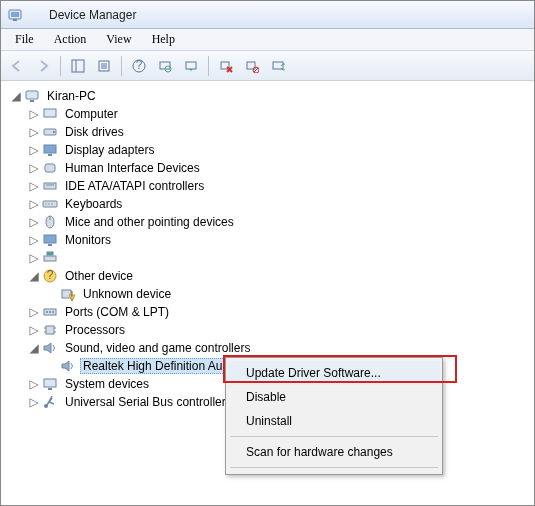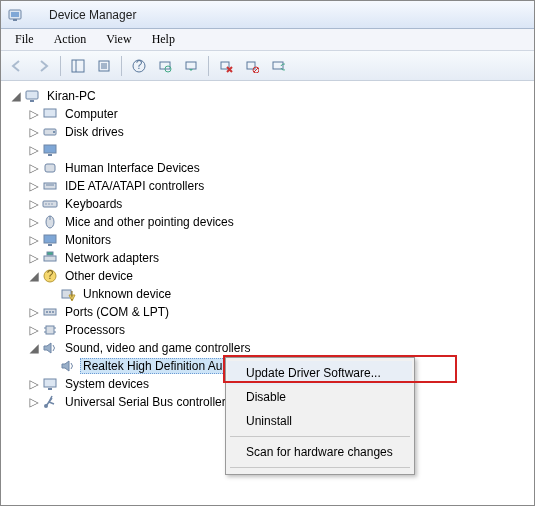--- a/index.html
+++ b/index.html
@@ -18,21 +18,21 @@
 .node { display: flex; align-items: center; height: 18px; white-space: nowrap; }
 .exp { width: 14px; height: 14px; display: flex; align-items: center; justify-content: center; color: #6b6b6b; cursor: default; }
 .ico { width: 16px; height: 16px; margin: 0 4px 0 1px; display: flex; align-items: center; justify-content: center; }
 .lbl { padding: 1px 3px; cursor: default; }
 .lbl.sel { background: #cde4f7; border: 1px dotted #6b9bd4; padding: 0 2px; }
 .ind0 { padding-left: 4px; }
 .ind1 { padding-left: 22px; }
 .ind2 { padding-left: 40px; }
 
 .ctxoverlay { position: absolute; left: 225px; top: 357px; }
-.ctxmenu { width: 190px; background: #f1f1f1; border: 1px solid #9a9a9a; box-shadow: 2px 2px 4px rgba(0,0,0,.25); padding: 3px 2px; }
+.ctxmenu { width: 218px; background: #f1f1f1; border: 1px solid #9a9a9a; box-shadow: 2px 2px 4px rgba(0,0,0,.25); padding: 3px 2px; }
 .citem { padding: 5px 18px; cursor: default; }
 .citem.hl { background: #e8eef6; }
 .citem.bold { font-weight: bold; }
 .csep { height: 1px; background: #c8c8c8; margin: 3px 2px; }
 .redbox { position: absolute; border: 2px solid #d32020; pointer-events: none; }
 .redbox.top { left: 223px; top: 355px; width: 234px; height: 28px; }
 
 svg { display: block; }
 </style>
 </head>
@@ -156,20 +156,21 @@
         <span class="lbl">Disk drives</span>
       </div>
     <div class="node ind1">
         <span class="exp">▷</span>
         <span class="ico">
           <svg viewBox="0 0 16 16">
             <rect x="2" y="3" width="12" height="8" fill="#7fa7d6" stroke="#6f86a6"></rect>
             <rect x="6" y="12" width="4" height="2" fill="#6f86a6"></rect>
           </svg>
         </span>
+        <span class="lbl">Display adapters</span>
       </div>
     <div class="node ind1">
         <span class="exp">▷</span>
         <span class="ico">
           <svg viewBox="0 0 16 16">
             <rect x="3" y="4" width="10" height="8" rx="2" fill="#d7dde5" stroke="#6f86a6"></rect>
           </svg>
         </span>
         <span class="lbl">Human Interface Devices</span>
       </div>
@@ -216,21 +217,20 @@
         <span class="lbl">Monitors</span>
       </div>
     <div class="node ind1">
         <span class="exp">▷</span>
         <span class="ico">
           <svg viewBox="0 0 16 16">
             <rect x="2" y="6" width="12" height="5" fill="#d7dde5" stroke="#6f86a6"></rect>
             <rect x="5" y="2" width="6" height="3" fill="#4a8" stroke="#6f86a6"></rect>
           </svg>
         </span>
-        <span class="lbl">Network adapters</span>
       </div>
     <div class="node ind1">
         <span class="exp">◢</span>
         <span class="ico">
           <svg viewBox="0 0 16 16">
             <circle cx="8" cy="8" r="6" fill="#f5d76e" stroke="#b89b3a"></circle>
             <text x="8" y="11" text-anchor="middle" font-size="9" fill="#7a6420">?</text>
           </svg>
         </span>
         <span class="lbl">Other device</span>

